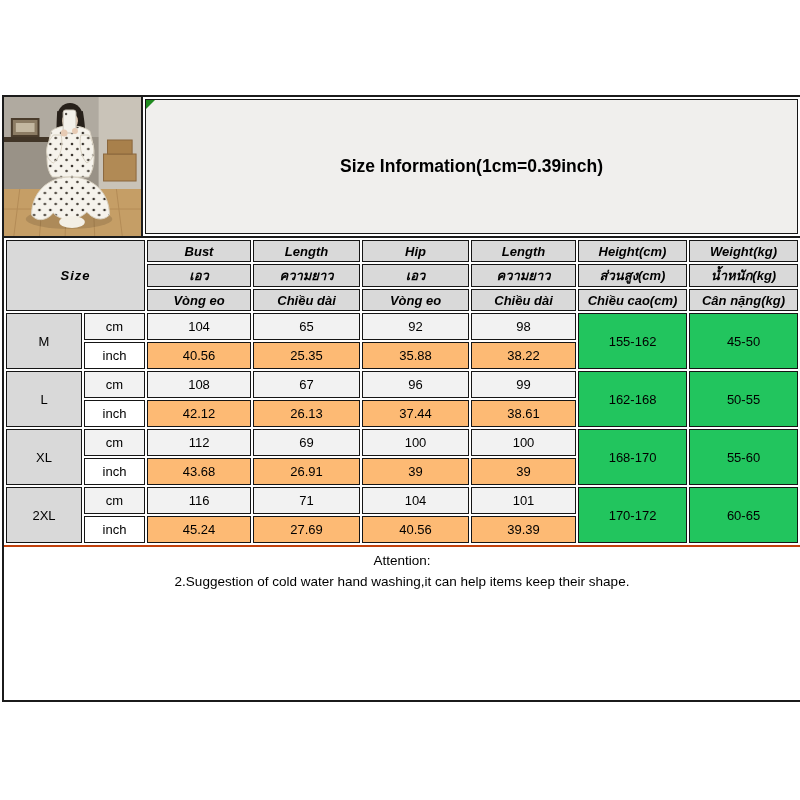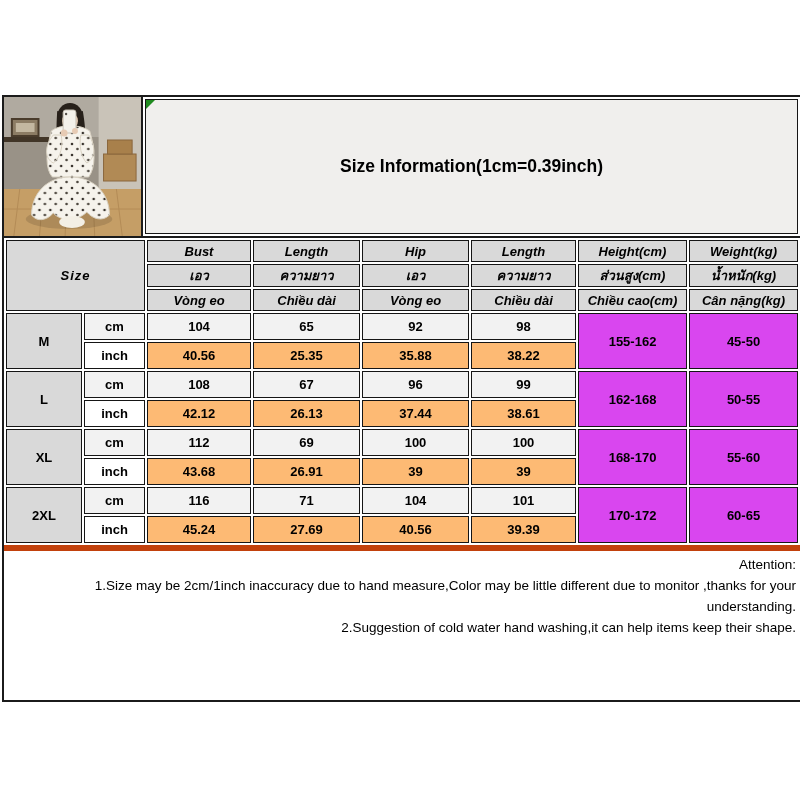--- a/index.html
+++ b/index.html
@@ -26,31 +26,31 @@
   
   table.size-table{
     width:100%;border-collapse:separate;border-spacing:2px;table-layout:fixed;background:#fff;
   }
   .size-table th,.size-table td{
     border:1px solid #151515;text-align:center;vertical-align:middle;
     padding:0;box-sizing:border-box;overflow:hidden;white-space:nowrap;
   }
   .size-table thead th{background:#d9d9d9;font-size:13px;font-weight:bold;height:22px;font-style:italic;}
   .size-big{font-size:30px;font-weight:bold;background:#d9d9d9;letter-spacing:1px;margin-left:32px;}
-  .size-table tbody td{font-size:13px;height:27px;font-weight:bold;}
+  .size-table tbody td{font-size:13px;height:27px;font-weight:normal;}
   .c-size{background:#d9d9d9;font-weight:bold;font-size:14px;}
   .u-cm{background:#f2f2f2;font-weight:bold;}
   .u-inch{background:#ffffff;font-weight:bold;}
   .v-cm{background:#f2f2f2;}
   .v-inch{background:#fdba74;}
-  .c-range{background:#d946ef;}
+  .c-range{background:#22c55e;}
   
   .attention{
-    border-top:6px solid #c2410c;background:#fff;
-    padding:3px 4px;font-size:13.5px;line-height:21px;text-align:right;
+    border-top:2px solid #c2410c;background:#fff;
+    padding:3px 4px;font-size:13.5px;line-height:21px;text-align:center;
   }
 </style>
 </head>
 <body>
 
 <div class="frame">
 
   <div class="top">
     <div class="photo">
       <svg viewBox="0 0 139 139" preserveAspectRatio="none">
@@ -220,17 +220,16 @@
         <td class="v-inch">45.24</td>
         <td class="v-inch">27.69</td>
         <td class="v-inch">40.56</td>
         <td class="v-inch">39.39</td>
       </tr>
     </tbody>
   </table>
 
   <div class="attention">
     <div>Attention:</div>
-    <div>1.Size may be 2cm/1inch inaccuracy due to hand measure,Color may be little different due to monitor ,thanks for your understanding.</div>
     <div>2.Suggestion of cold water hand washing,it can help items keep their shape.</div>
   </div>
 
 </div>
 
 </body></html>

